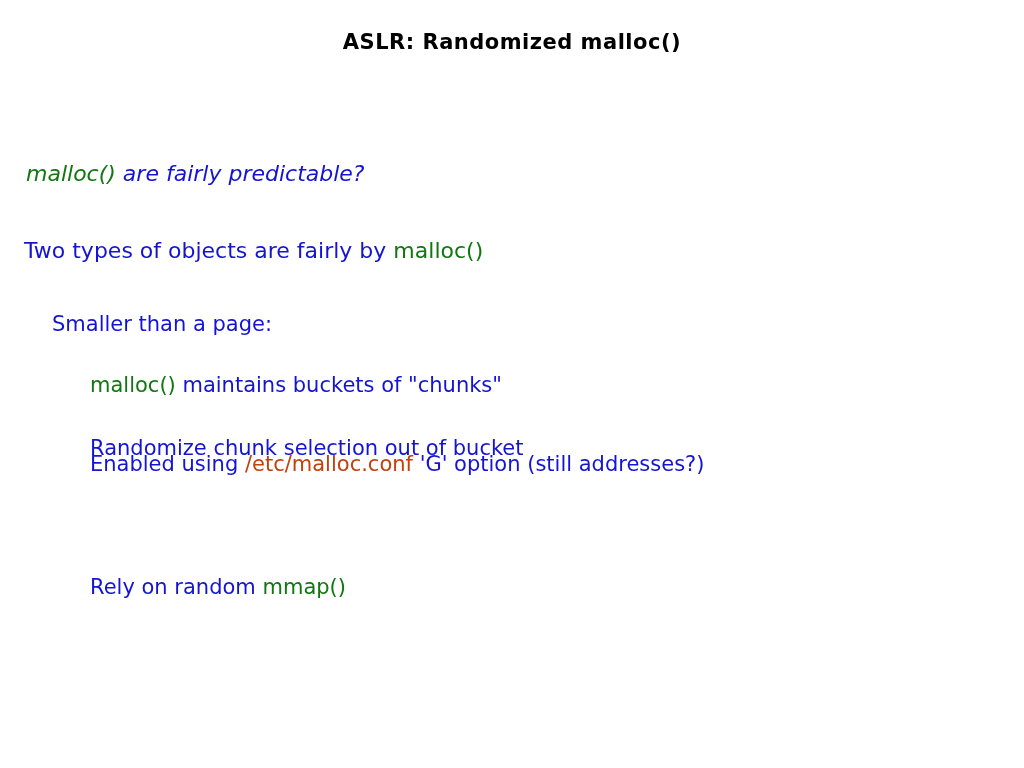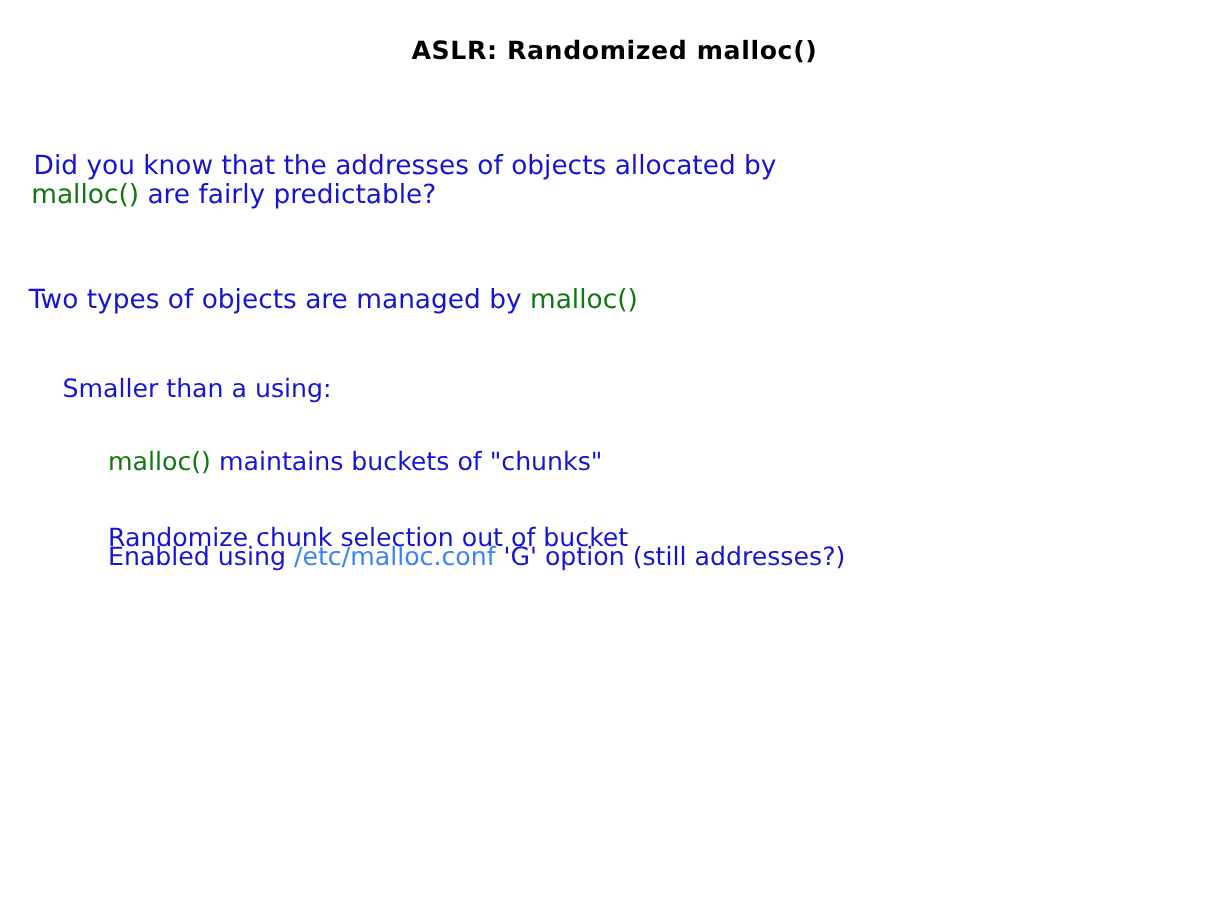--- a/index.html
+++ b/index.html
@@ -32,32 +32,33 @@
     letter-spacing: 0.5px;
   }
   .body-text {
     position: absolute;
     font-family: "DejaVu Sans", sans-serif;
     color: #1414d2;
     white-space: nowrap;
   }
   .green { color: #117711; }
   .blue { color: #1414d2; }
-  .black { color: #3b82f6; text-align: right; }
+  .black { color: #c2410c; text-align: right; }
 
   
   .p1-line1 {
     left: 28px;
     top: 126px;
     font-size: 22px;
   }
   .p1-line2 {
     left: 26px;
-    top: 150px;
+    top: 161px;
     font-size: 22px;
+    font-style: italic;
   }
 
   
   .p2 {
     left: 24px;
     top: 238px;
     font-size: 22px;
   }
 
   
@@ -94,38 +95,38 @@
     font-size: 21px;
   }
 </style>
 </head>
 <body>
 
 <div class="slide">
 
   <div class="slide-title">ASLR: Randomized malloc()</div>
 
-  <div class="body-text p1-line1">
-    <span>Did you know that the addresses of objects allocated by</span>
-  </div>
   <div class="body-text p1-line2">
     <span class="green">malloc()</span><span class="blue"> are fairly predictable?</span>
   </div>
 
   <div class="body-text p2">
-    <span class="blue">Two types of objects are managed by </span><span class="green">malloc()</span>
+    <span class="blue">Two types of objects are fairly by </span><span class="green">malloc()</span>
   </div>
 
-  <div class="body-text l1a">Smaller than a using:</div>
+  <div class="body-text l1a">Smaller than a page:</div>
 
   <div class="body-text l2a">
     <span class="green">malloc()</span><span class="blue"> maintains buckets of "chunks"</span>
   </div>
 
   <div class="body-text l2b">Randomize chunk selection out of bucket</div>
 
   <div class="body-text l2c">
     <span class="blue">Enabled using </span><span class="black">/etc/malloc.conf</span><span class="blue"> 'G' option (still addresses?)</span>
   </div>
 
 
+  <div class="body-text l2d">
+    <span class="blue">Rely on random </span><span class="green">mmap()</span>
+  </div>
 
 </div>
 
 </body></html>

